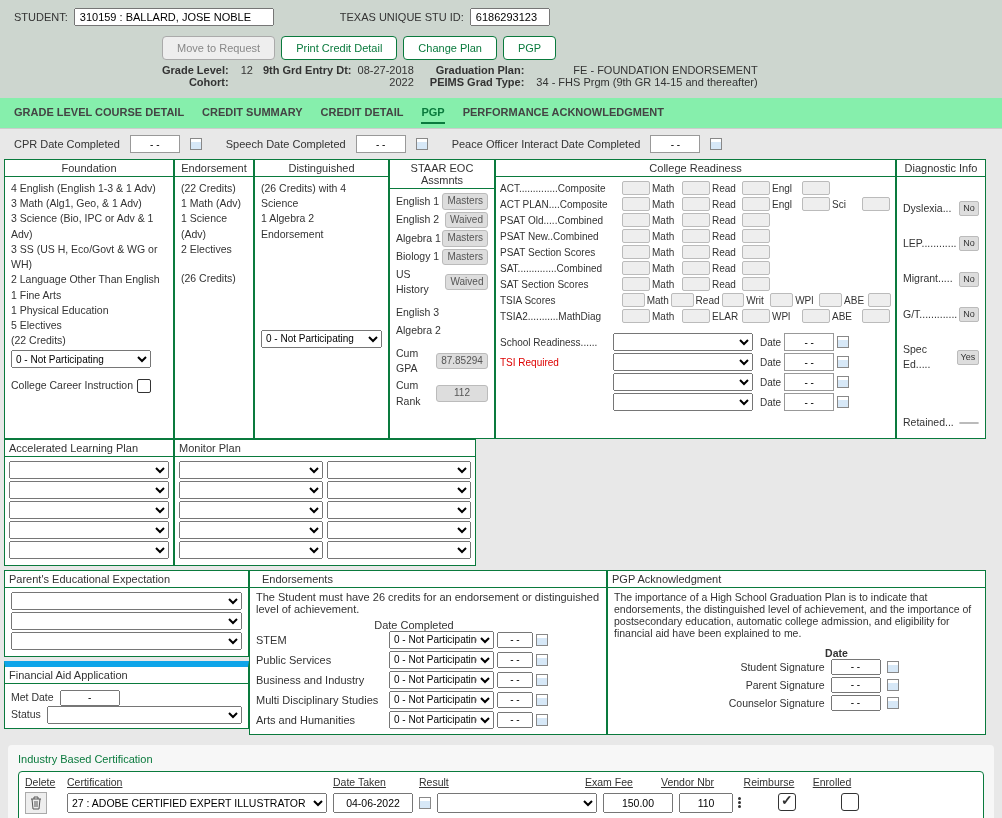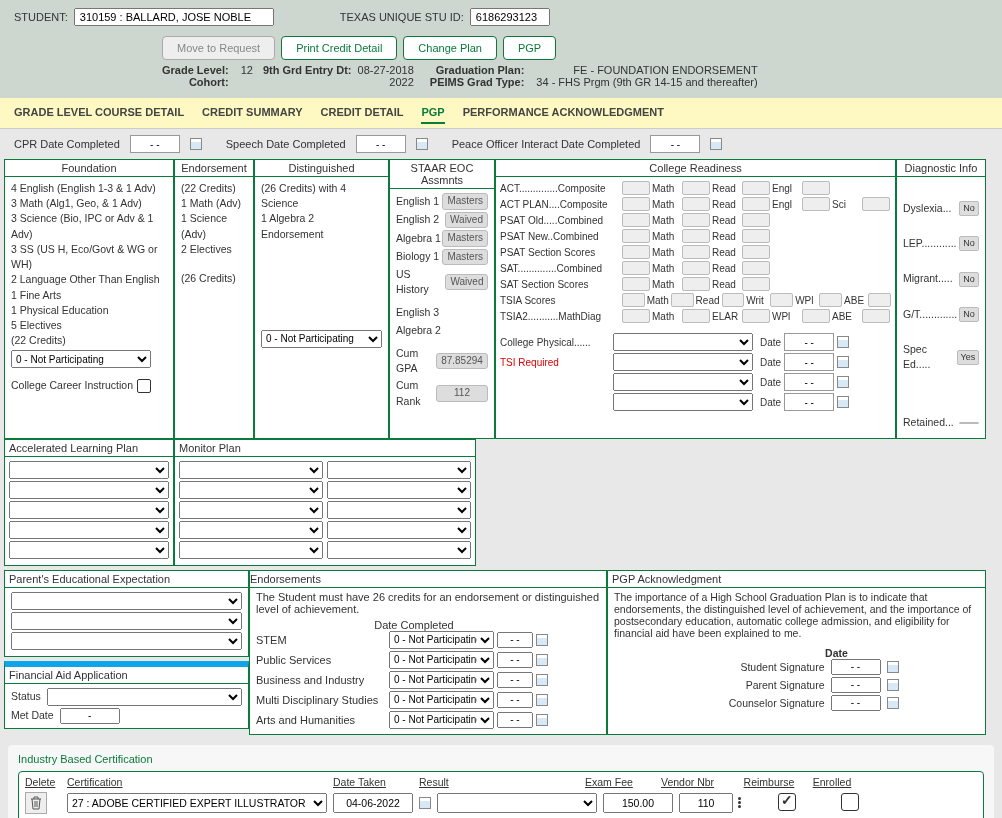--- a/index.html
+++ b/index.html
@@ -47,21 +47,21 @@
   .info-col { display: flex; flex-direction: column; align-items: flex-end; font-size: 11px; }
   .info-col .kv { display: flex; gap: 6px; }
   .info-col .k { font-weight: bold; }
   .info-col .v { font-weight: normal; }
 
   .tabs {
     display: flex;
     gap: 18px;
     padding: 8px 14px 4px 14px;
     border-bottom: 1px solid #ccc;
-    background: #fef9c3;
+    background: #86efac;
   }
   .tab { font-weight: bold; color: #444; cursor: pointer; font-size: 11px; padding-bottom: 4px; }
   .tab.active { color: #0a7a3d; border-bottom: 2px solid #0a7a3d; }
 
   .row-dates {
     display: flex;
     align-items: center;
     gap: 10px;
     padding: 6px 14px;
   }
@@ -446,21 +446,21 @@
           <div class="mini-in"></div>
           <span class="mini-lbl">ELAR</span>
           <div class="mini-in"></div>
           <span class="mini-lbl">WPl</span>
           <div class="mini-in"></div>
           <span class="mini-lbl">ABE</span>
           <div class="mini-in"></div>
         </div>
         <div style="margin-top: 6px;">
           <div class="cr-low">
-            <span class="lab">College Physical......</span>
+            <span class="lab">School Readiness......</span>
             <select class="cr-select"><option></option></select>
             <span style="margin-left: 4px;">Date</span>
             <input class="date-input" value="- -" style="">
             <span class="cal-icon"></span>
           </div>
           <div class="cr-low">
             <span class="lab red-text">TSI Required</span>
             <select class="cr-select"><option></option></select>
             <span style="margin-left: 4px;">Date</span>
             <input class="date-input" value="- -" style="">
@@ -554,33 +554,33 @@
       <div class="panel-head" style="text-align:left;padding-left:4px;">Parent's Educational Expectation</div>
       <div class="panel-body pee-body">
         <select><option></option></select>
         <select><option></option></select>
         <select><option></option></select>
       </div>
     </div>
     <div class="panel faa">
       <div class="panel-head" style="text-align:left;padding-left:4px;">Financial Aid Application</div>
       <div class="panel-body">
+        <div style="display:flex;align-items:center;gap:6px;margin-top:2px;">
+          <span>Met Date</span>
+          <input style="width: 60px; text-align: center; font-size: 10px; height: 16px;" value="-">
+        </div>
         <div style="display:flex;align-items:center;gap:6px;">
           <span>Status</span>
           <select style="flex:1;font-size:10px;height:18px;"><option></option></select>
         </div>
-        <div style="display:flex;align-items:center;gap:6px;margin-top:2px;">
-          <span>Met Date</span>
-          <input style="width: 60px; text-align: center; font-size: 10px; height: 16px;" value="-">
-        </div>
-      </div>
-    </div>
-  </div>
-  <div class="panel">
-    <div class="panel-head" style="text-align:left;padding-left:0;">Endorsements</div>
+      </div>
+    </div>
+  </div>
+  <div class="panel">
+    <div class="panel-head" style="text-align:left;padding-left:12px;">Endorsements</div>
     <div class="end-body">
       <div style="margin-bottom:4px;">The Student must have 26 credits for an endorsement or distinguished level of achievement.</div>
       <div style="text-align:center;padding-right:28px;font-weight:normal;">Date Completed</div>
       <div id="endorsements-rows">
           <div class="end-row">
             <span class="elab">STEM</span>
             <select class="end-sel"><option>0 - Not Participating</option></select>
             <input class="end-date" value="- -" style="">
             <span class="cal-icon"></span>
           </div>

